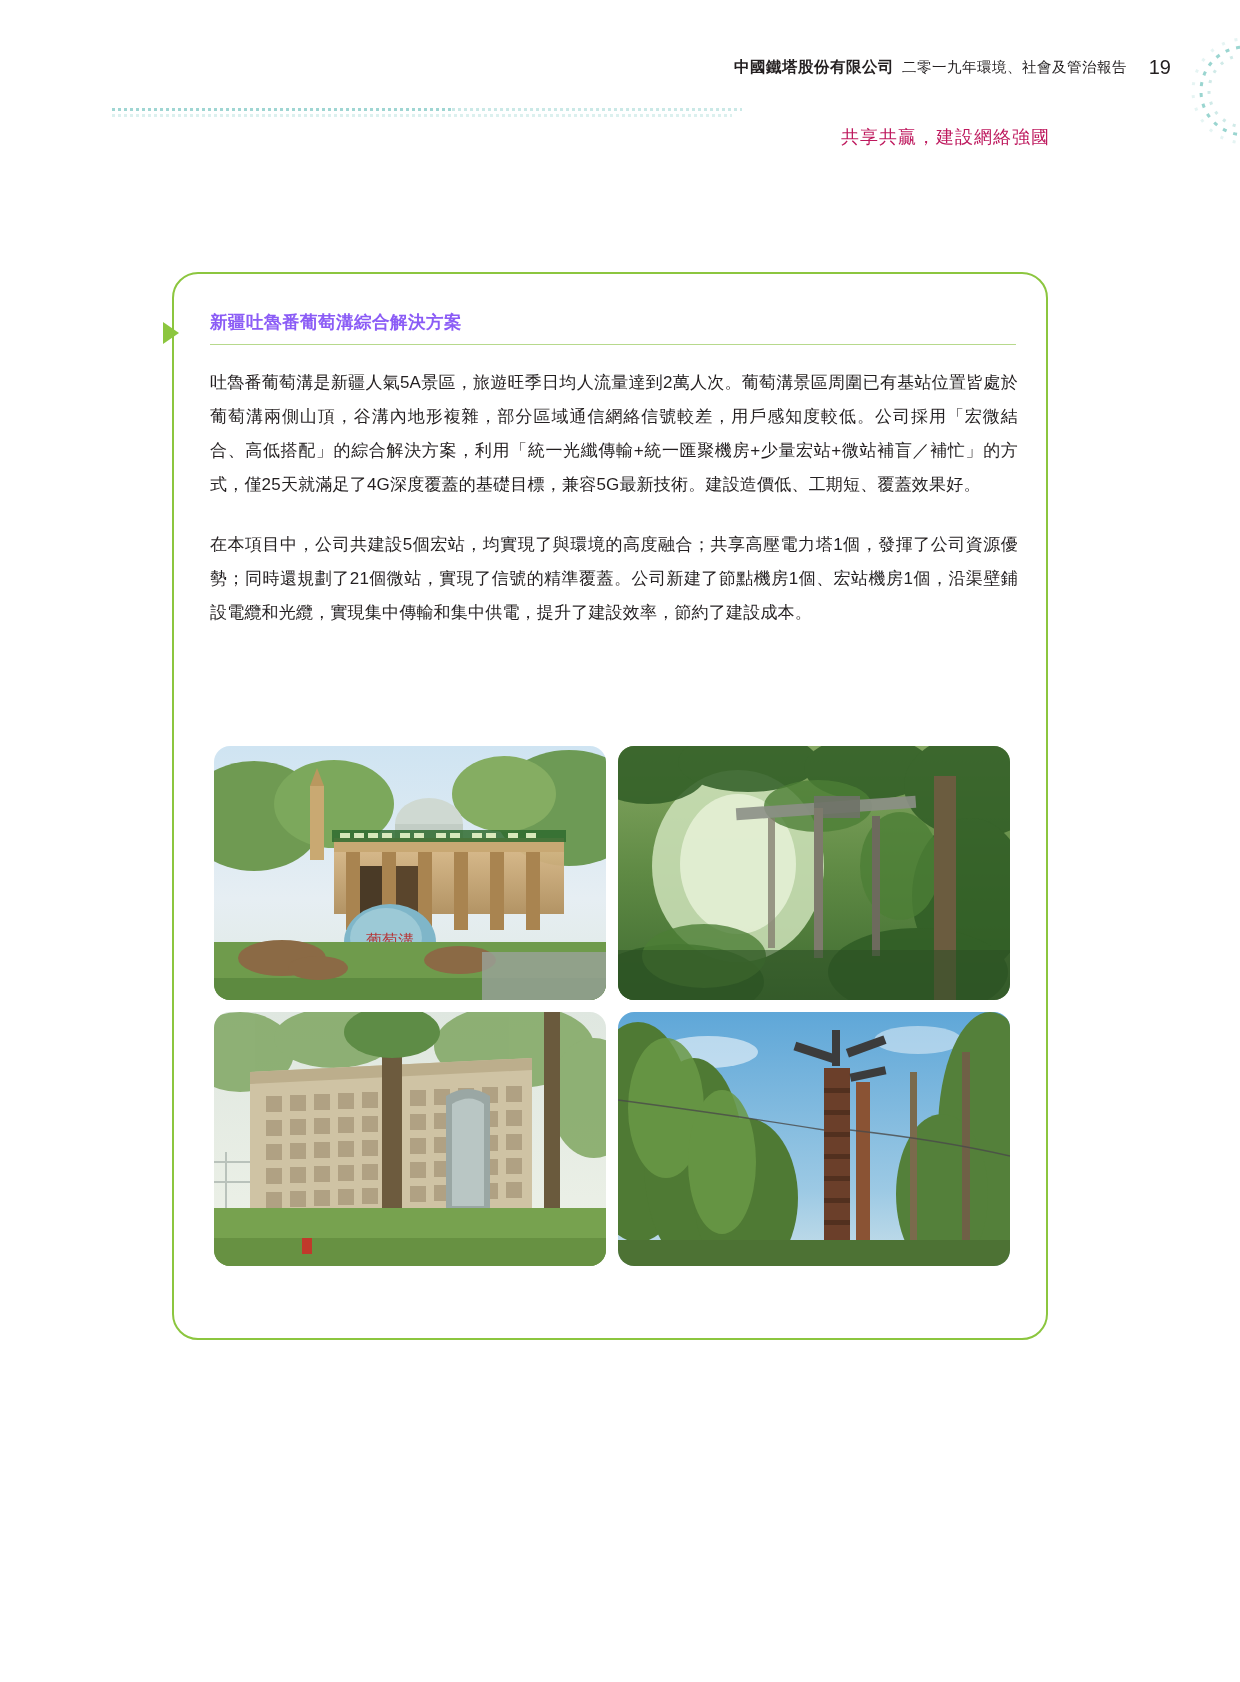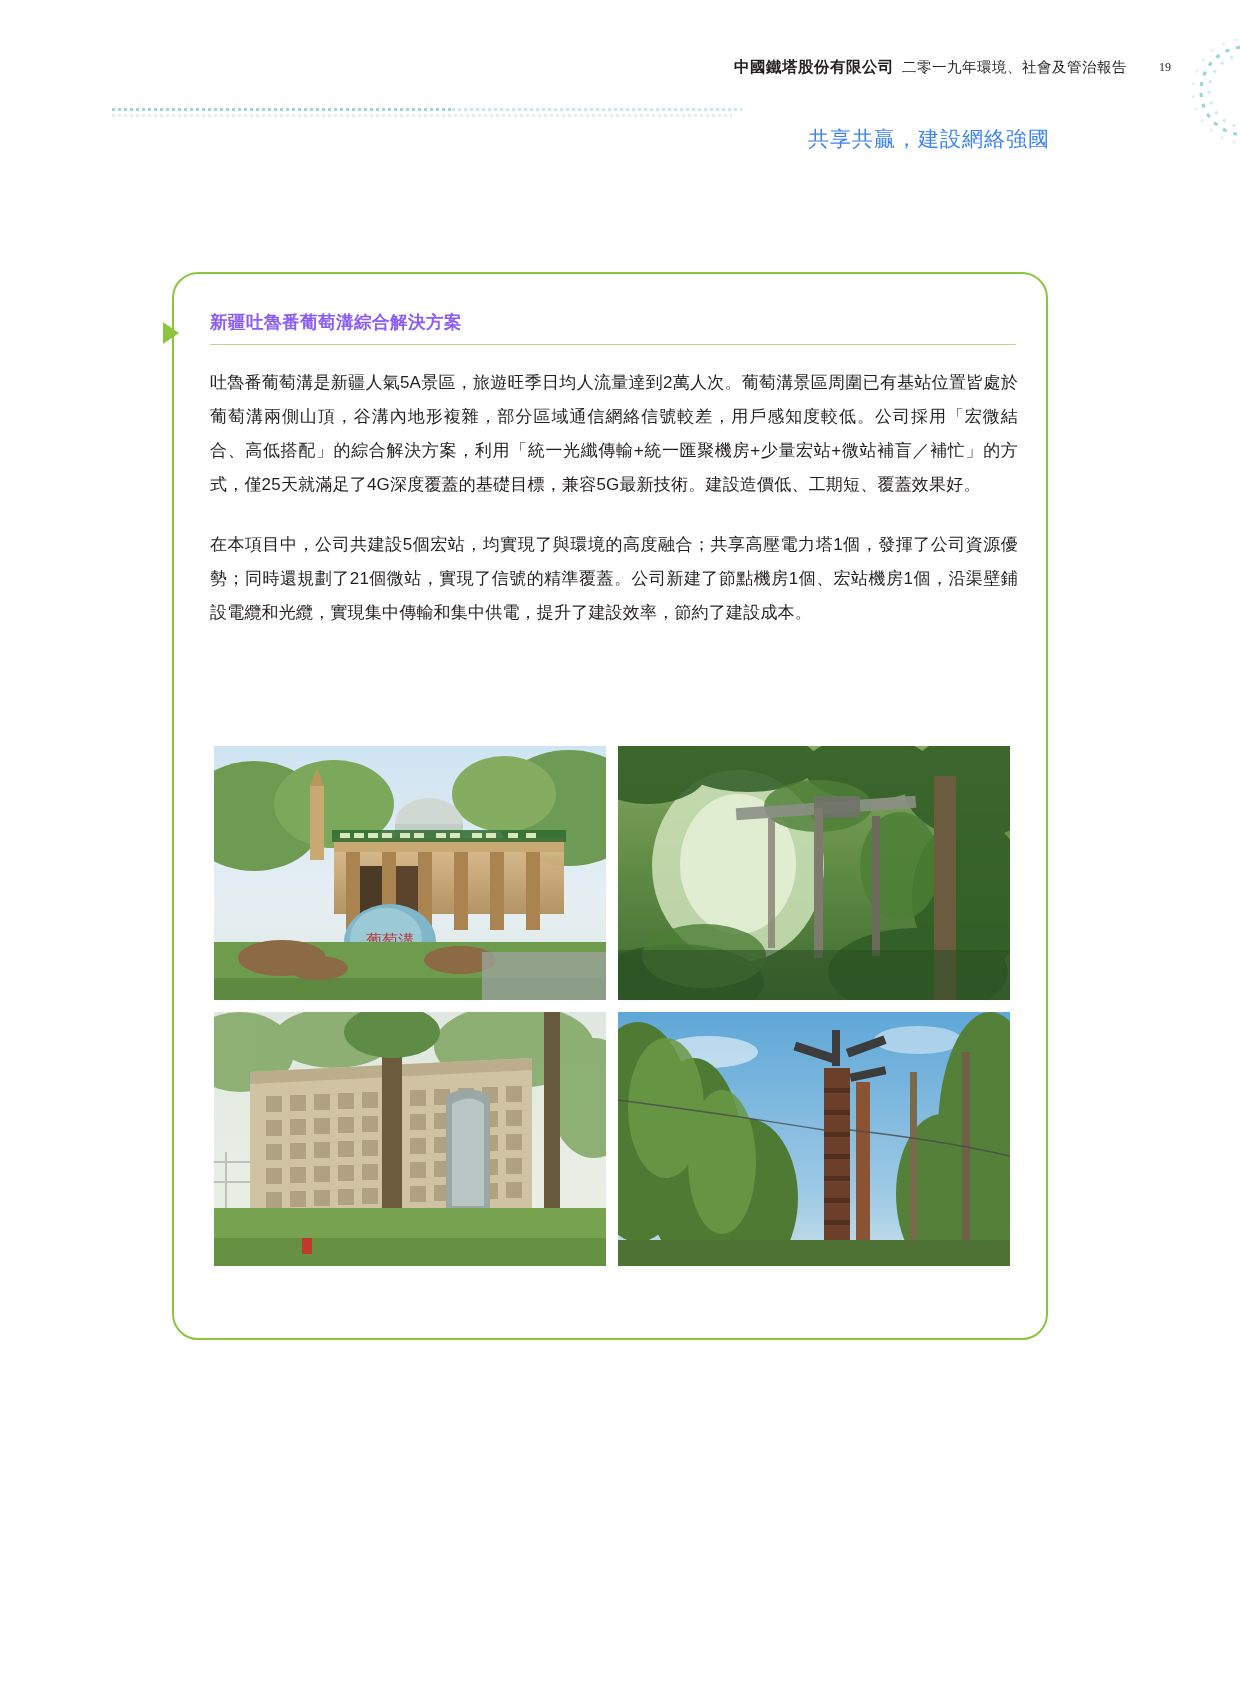--- a/index.html
+++ b/index.html
@@ -40,23 +40,22 @@
   .header-text .report {
     font-weight: normal;
     margin-left: 8px;
     font-size: 14.5px;
   }
   .page-number {
     position: absolute;
     right: 104px;
     top: 44px;
     transform: translateY(-50%);
-    font-size: 12px;
+    font-size: 20px;
     color: #231f20;
-    font-family: Liberation Serif, serif;
   }
 
   
   .header-rule {
     position: absolute;
     left: 112px;
     top: 85px;
     width: 620px;
     height: 12px;
   }
@@ -77,22 +76,22 @@
     width: 120px;
     height: 120px;
   }
   .corner-circle svg { display: block; }
 
   
   .section-title {
     position: absolute;
     right: 190px;
     top: 125px;
-    font-size: 21px;
-    color: #3b82f6;
+    font-size: 18px;
+    color: #be185d;
     letter-spacing: 1px;
     white-space: nowrap;
   }
 
   
   .case-box {
     position: absolute;
     left: 172px;
     top: 272px;
     width: 876px;
@@ -152,21 +151,21 @@
     top: 472px;
     width: 796px;
     height: 520px;
     display: grid;
     grid-template-columns: 392px 392px;
     grid-template-rows: 254px 254px;
     gap: 12px;
   }
   .photo {
     position: relative;
-    border-radius: 0;
+    border-radius: 16px;
     overflow: hidden;
   }
   .photo svg { display: block; width: 100%; height: 100%; }
 
   .photo-caption {
     position: absolute;
     left: 0;
     top: 1010px;
     width: 876px;
     text-align: center;

